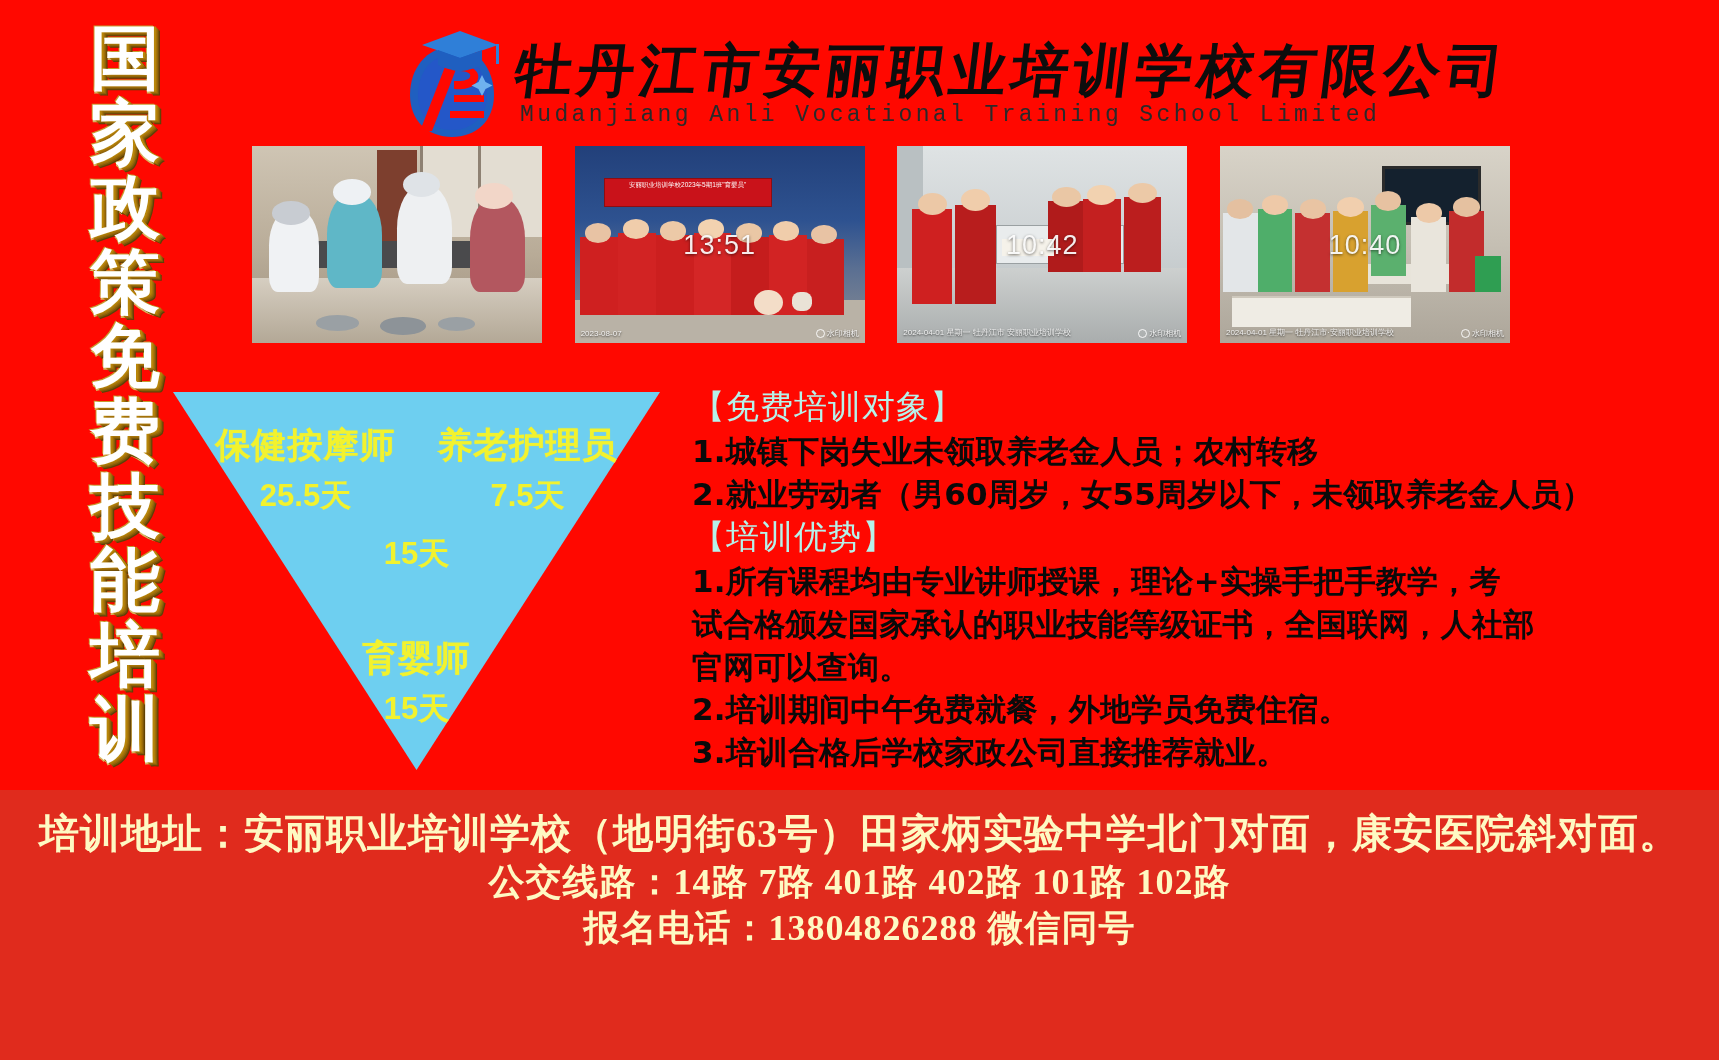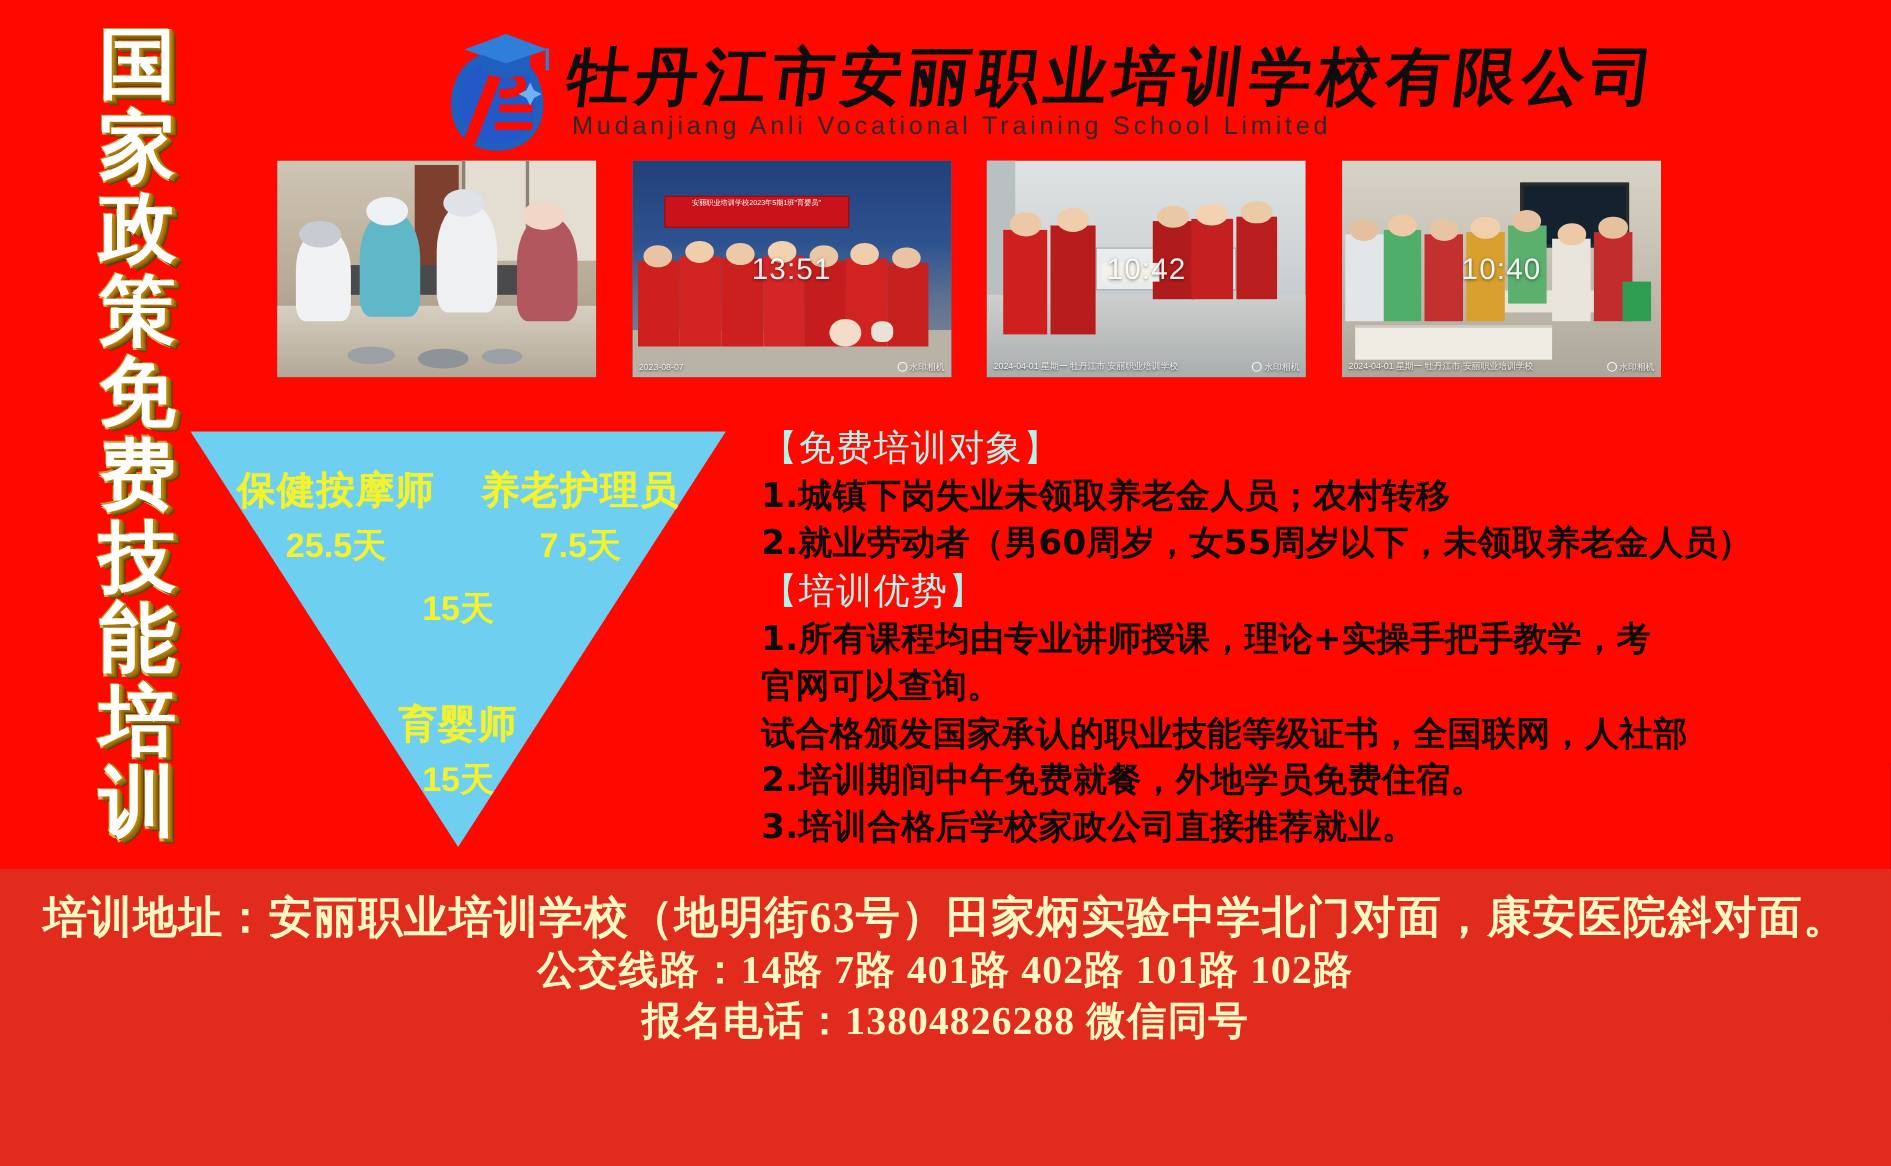--- a/index.html
+++ b/index.html
@@ -51,21 +51,21 @@
     font-family:"DejaVu Serif","Liberation Serif",serif;
     font-weight:bold;
     font-size:57px;
     letter-spacing:5px;
     color:#0d0d0d;
     white-space:nowrap;
     transform:skewX(-7deg);
     line-height:1.05;
   }
   #school-name-en {
-    font-family:Liberation Sans, sans-serif;
+    font-family:Liberation Mono, monospace;
     font-size:23px;
     letter-spacing:3.4px;
     color:#2a2a2a;
     white-space:nowrap;
     margin-top:2px;
     padding-left:4px;
   }
 
   
   #photo-strip {
@@ -393,22 +393,22 @@
     </div>
   </div>
 
   <div id="info-block">
     <div class="info-heading">【免费培训对象】</div>
     <div class="info-line">1.城镇下岗失业未领取养老金人员；农村转移</div>
     <div class="info-line">2.就业劳动者（男60周岁，女55周岁以下，未领取养老金人员）</div>
 
     <div class="info-heading">【培训优势】</div>
     <div class="info-line">1.所有课程均由专业讲师授课，理论+实操手把手教学，考</div>
+    <div class="info-line">试合格颁发国家承认的职业技能等级证书，全国联网，人社部</div>
     <div class="info-line">官网可以查询。</div>
-    <div class="info-line">试合格颁发国家承认的职业技能等级证书，全国联网，人社部</div>
     <div class="info-line">2.培训期间中午免费就餐，外地学员免费住宿。</div>
     <div class="info-line">3.培训合格后学校家政公司直接推荐就业。</div>
   </div>
 
   <div id="footer">
     <div id="footer-inner">
       <div class="footer-line" id="footer-address">培训地址：安丽职业培训学校（地明街63号）田家炳实验中学北门对面，康安医院斜对面。</div>
       <div class="footer-line" id="footer-bus">公交线路：14路 7路 401路 402路 101路 102路</div>
       <div class="footer-line" id="footer-phone">报名电话：13804826288 微信同号</div>
     </div>

